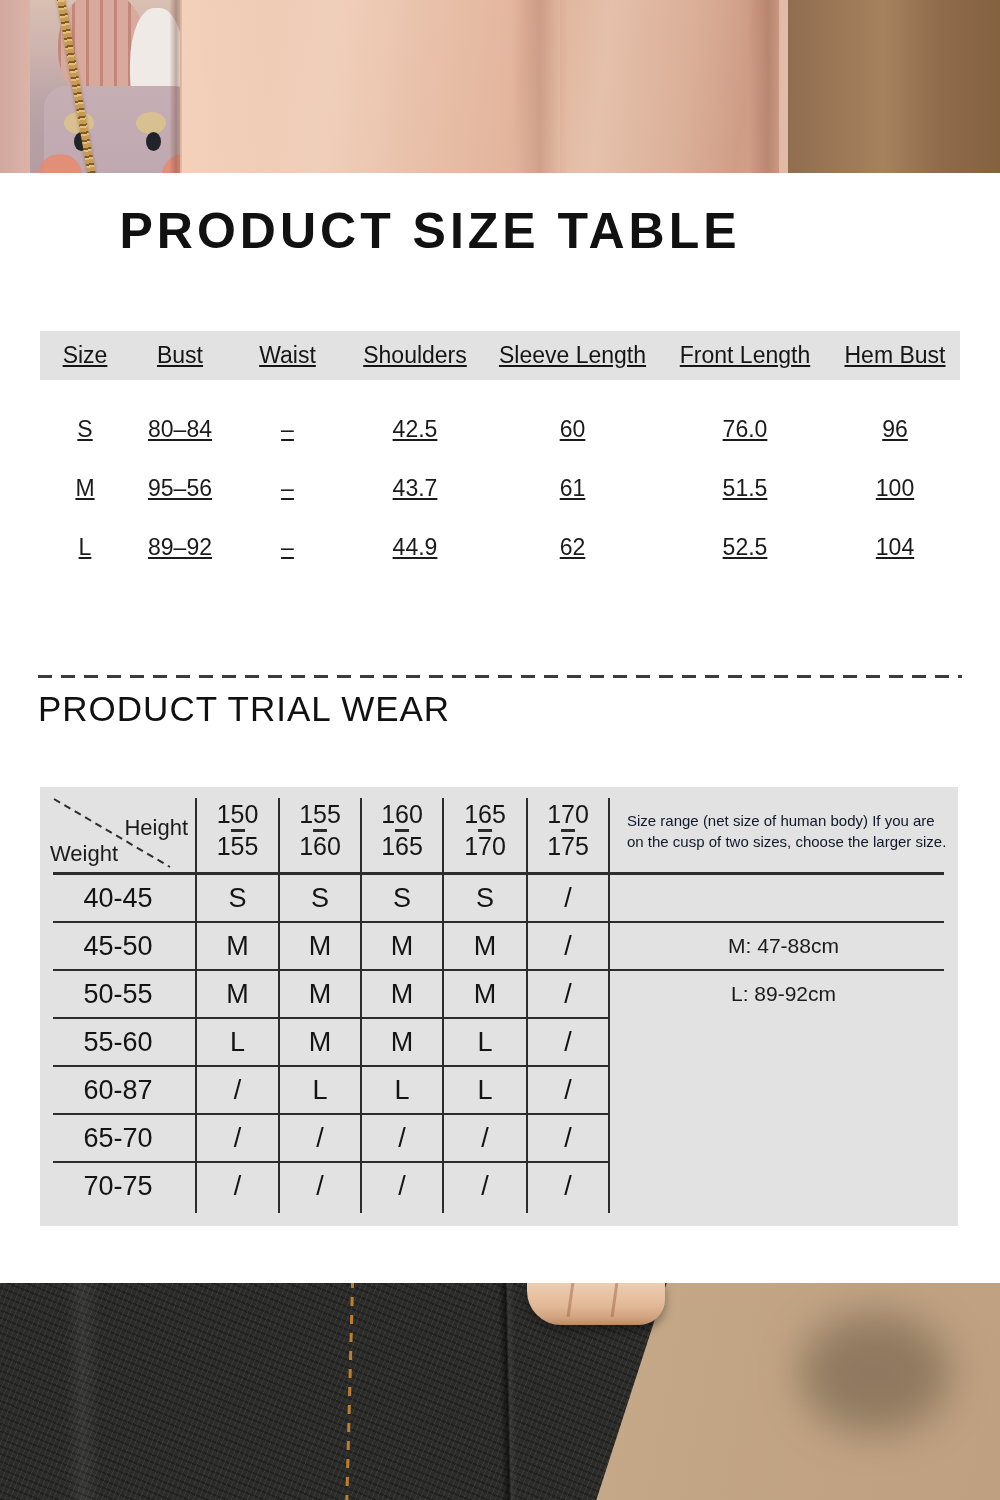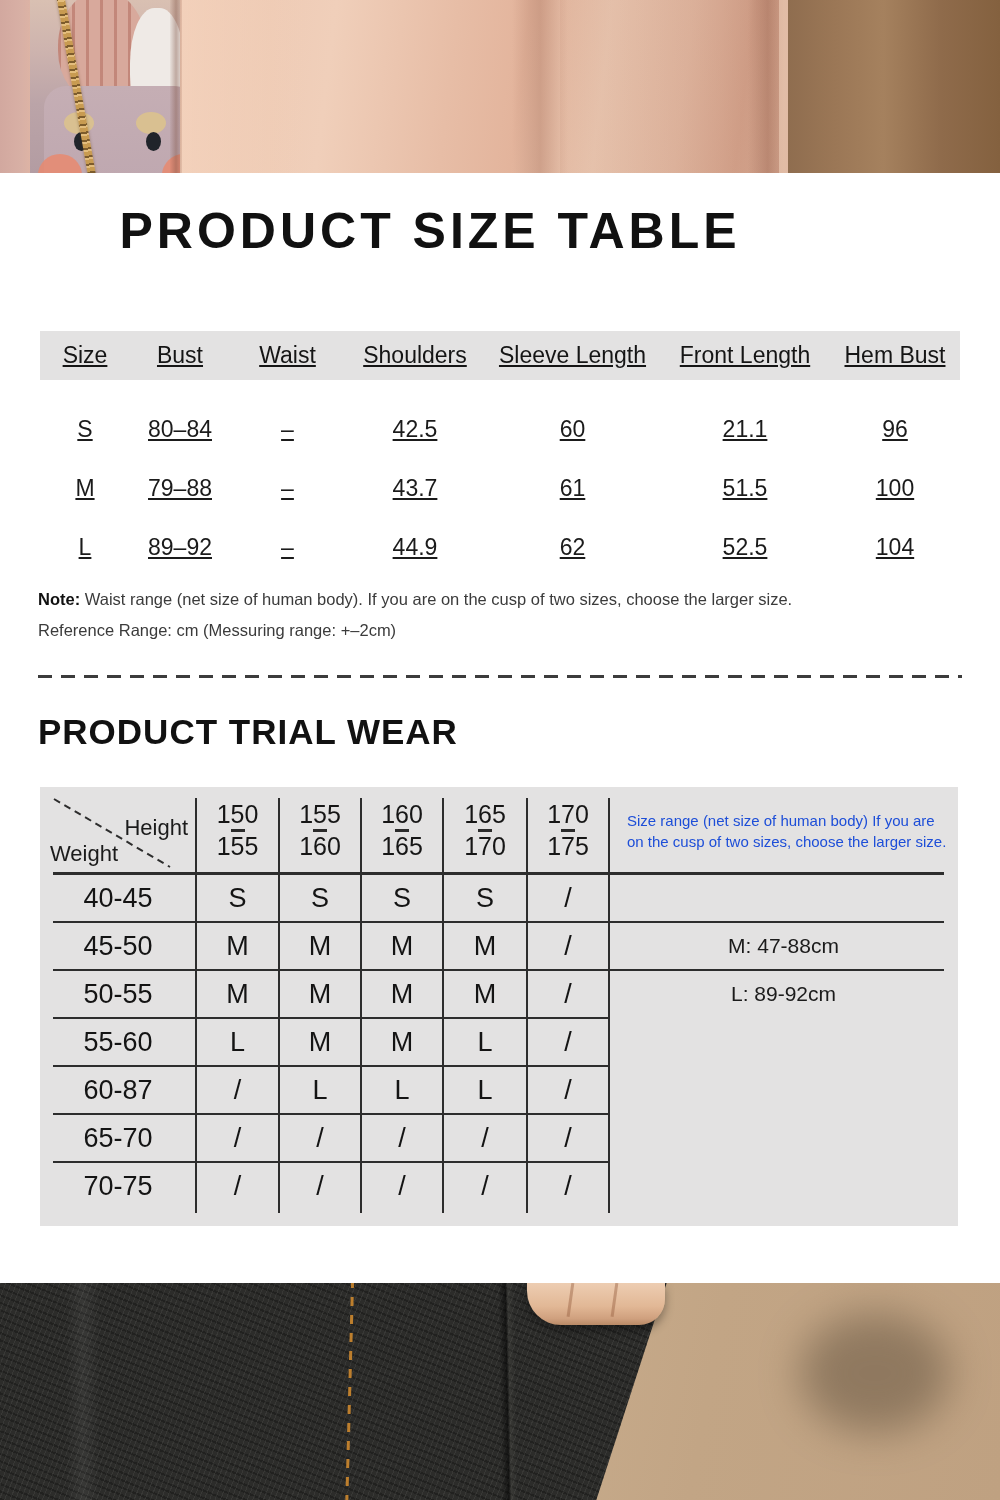--- a/index.html
+++ b/index.html
@@ -40,21 +40,21 @@
             background:repeating-linear-gradient(180deg,#c89b51 0 4px,#7d5c2c 4px 6px,#e3bd7d 6px 8px);
             box-shadow:0 0 3px rgba(90,60,20,.45);}
   .pt-seamdark{left:170px;top:0;width:12px;height:100%;
             background:linear-gradient(90deg,rgba(125,80,65,.05),rgba(125,80,65,.42),rgba(125,80,65,.08));}
   .pt-placketlight{left:182px;top:0;width:128px;height:100%;
             background:linear-gradient(90deg,rgba(246,214,192,.65),rgba(242,207,182,.25) 70%,rgba(242,207,182,0));}
 
   
   .main-title{position:absolute;left:0;top:202px;width:860px;text-align:center;
               font-size:50px;font-weight:bold;letter-spacing:4px;color:#111;}
-  .sec2-title{position:absolute;left:38px;top:712px;font-size:35px;font-weight:bold;letter-spacing:1px;color:#111;}
+  .sec2-title{position:absolute;left:38px;top:689px;font-size:35px;font-weight:normal;letter-spacing:1px;color:#111;}
 
   
   .t1{position:absolute;left:40px;top:331px;width:920px;}
   .t1-grid{display:grid;grid-template-columns:90px 100px 115px 140px 175px 170px 130px;text-decoration:underline;}
   .t1-head{background:#e3e2e2;height:49px;align-items:center;font-size:23px;color:#151515;}
   .t1-head .t1-cell{text-align:center;}
   .t1-body{margin-top:20px;}
   .t1-row{height:59px;align-items:center;font-size:23px;color:#1b1b1b;}
   .t1-row .t1-cell{text-align:center;}
 
@@ -70,21 +70,21 @@
   .t2-c0{width:156px;} .t2-c{width:83px;} .t2-c2{width:82px;} .t2-c3{width:82px;}
   .t2-c4{width:84px;} .t2-c5{width:82px;} .t2-c6{width:349px;}
   .t2-head{height:87px;}
   .t2-corner{position:relative;}
   .t2-corner svg{position:absolute;left:0;top:0;}
   .t2-corner .lbl-h{position:absolute;right:8px;top:28px;font-size:22px;color:#1b1b1b;}
   .t2-corner .lbl-w{position:absolute;left:10px;bottom:7px;font-size:22px;color:#1b1b1b;}
   .t2-hrange{display:flex;flex-direction:column;align-items:center;justify-content:center;
              font-size:25px;line-height:25px;color:#161616;}
   .t2-dash{width:14px;height:3px;background:#2b2b2b;margin:2px 0;}
-  .t2-sidenote{display:flex;align-items:center;font-size:15px;line-height:21px;color:#1d4ed8;
+  .t2-sidenote{display:flex;align-items:center;font-size:15px;line-height:21px;color:#0f172a;
              padding:0 10px 0 18px;box-sizing:border-box;}
   .t2-brow{height:48px;}
   .t2-brow.last{height:49px;}
   .t2-wcell{display:flex;align-items:center;justify-content:center;font-size:27px;color:#141414;}
   .t2-scell{display:flex;align-items:center;justify-content:center;font-size:27px;color:#141414;}
   .t2-rcell{display:flex;align-items:center;justify-content:center;font-size:21px;color:#1b1b1b;}
   .vl{position:absolute;width:2px;top:11px;height:415px;background:#2d2d2d;}
   .hl{position:absolute;height:2px;background:#2d2d2d;left:13px;}
   .hl.full{width:891px;} .hl.short{width:557px;}
   .hl.thick{height:3px;}
@@ -153,48 +153,44 @@
       <div class="t1-cell">Front Length</div>
       <div class="t1-cell">Hem Bust</div>
     </div>
     <div class="t1-body">
       <div class="t1-grid t1-row">
         <div class="t1-cell">S</div>
         <div class="t1-cell">80–84</div>
         <div class="t1-cell">–</div>
         <div class="t1-cell">42.5</div>
         <div class="t1-cell">60</div>
-        <div class="t1-cell">21.1</div>
+        <div class="t1-cell">76.0</div>
         <div class="t1-cell">96</div>
       </div>
       <div class="t1-grid t1-row">
         <div class="t1-cell">M</div>
-        <div class="t1-cell">79–88</div>
+        <div class="t1-cell">95–56</div>
         <div class="t1-cell">–</div>
         <div class="t1-cell">43.7</div>
         <div class="t1-cell">61</div>
         <div class="t1-cell">51.5</div>
         <div class="t1-cell">100</div>
       </div>
       <div class="t1-grid t1-row">
         <div class="t1-cell">L</div>
         <div class="t1-cell">89–92</div>
         <div class="t1-cell">–</div>
         <div class="t1-cell">44.9</div>
         <div class="t1-cell">62</div>
         <div class="t1-cell">52.5</div>
         <div class="t1-cell">104</div>
       </div>
     </div>
   </div>
 
-  <div class="t1-note">
-    <div><b>Note:</b><span> Waist range (net size of human body). If you are on the cusp of two sizes, choose the larger size.</span></div>
-    <div>Reference Range: cm (Messuring range: +–2cm)</div>
-  </div>
 
   <div class="divider"></div>
 
   <div class="sec2-title">PRODUCT TRIAL WEAR</div>
 
   <div class="t2">
 
     <div class="t2-row t2-head">
       <div class="t2-c0 t2-corner">
         <svg width="156" height="87">

